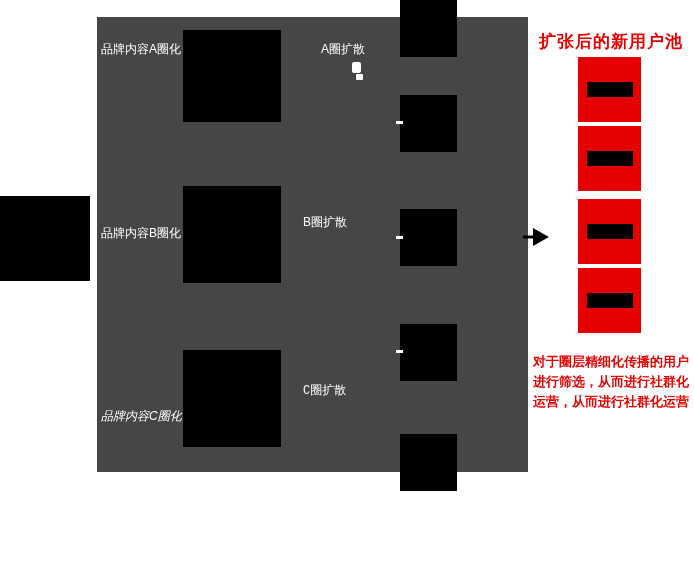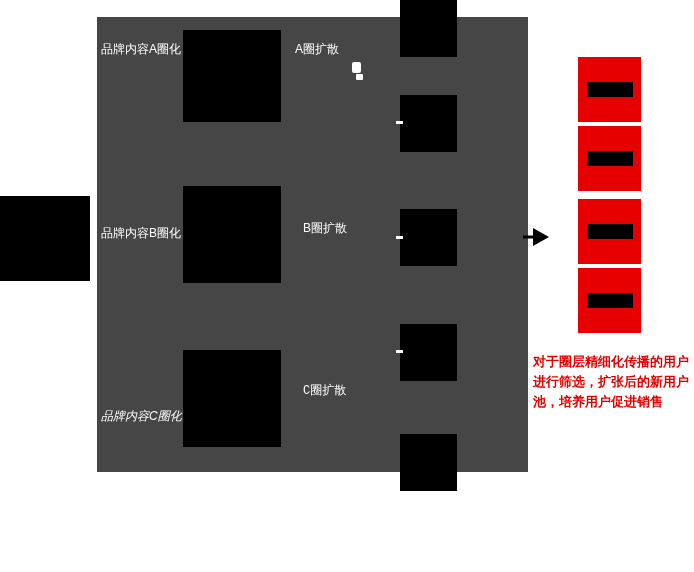--- a/index.html
+++ b/index.html
@@ -11,22 +11,22 @@
   .left-box { position: absolute; left: 0; top: 196px; width: 90px; height: 85px; background: #000000; }
 
   
   .panel { position: absolute; left: 97px; top: 17px; width: 431px; height: 455px; background: #464646; }
 
   
   .lbl { position: absolute; color: #ffffff; font-size: 12px; line-height: 16px; white-space: nowrap; }
   .content-lbl-1 { left: 101px; top: 41px; }
   .content-lbl-2 { left: 101px; top: 225px; }
   .content-lbl-3 { left: 101px; top: 408px; font-style: italic; }
-  .spread-lbl-1 { left: 295px; top: 41px; }
-  .spread-lbl-2 { left: 303px; top: 220px; }
+  .spread-lbl-1 { left: 321px; top: 41px; }
+  .spread-lbl-2 { left: 303px; top: 214px; }
   .spread-lbl-3 { left: 303px; top: 383px; font-family: Liberation Mono, monospace; }
 
   
   .sq { position: absolute; background: #000000; }
   .content-sq-1 { left: 183px; top: 30px;  width: 98px; height: 92px; }
   .content-sq-2 { left: 183px; top: 186px; width: 98px; height: 97px; }
   .content-sq-3 { left: 183px; top: 350px; width: 98px; height: 97px; }
 
   
   .user-sq-1 { left: 400px; top: 0px;   width: 57px; height: 57px; }
@@ -99,31 +99,32 @@
   <div class="tick tick-2"></div>
   <div class="tick tick-3"></div>
 
   <div class="arrow">
     <svg width="26" height="18" viewBox="0 0 26 18" aria-hidden="true">
       <line x1="0" y1="9" x2="12" y2="9" stroke="#000000" stroke-width="3"></line>
       <polygon points="10,0 26,9 10,18" fill="#000000"></polygon>
     </svg>
   </div>
 
+  <div class="right-title">扩张后的新用户池</div>
 
   <div class="pool-card pool-card-1">
     <div class="name-bar"></div>
   </div>
   <div class="pool-card pool-card-2">
     <div class="name-bar"></div>
   </div>
   <div class="pool-card pool-card-3">
     <div class="name-bar"></div>
   </div>
   <div class="pool-card pool-card-4">
     <div class="name-bar"></div>
   </div>
 
-  <div class="description">对于圈层精细化传播的用户进行筛选，扩张后的新用户池，培养用户促进销售</div>
+  <div class="description">对于圈层精细化传播的用户进行筛选，从而进行社群化运营，从而进行社群化运营</div>
 
   <div class="caption-bar"></div>
 
 </div>
 
 </body></html>

